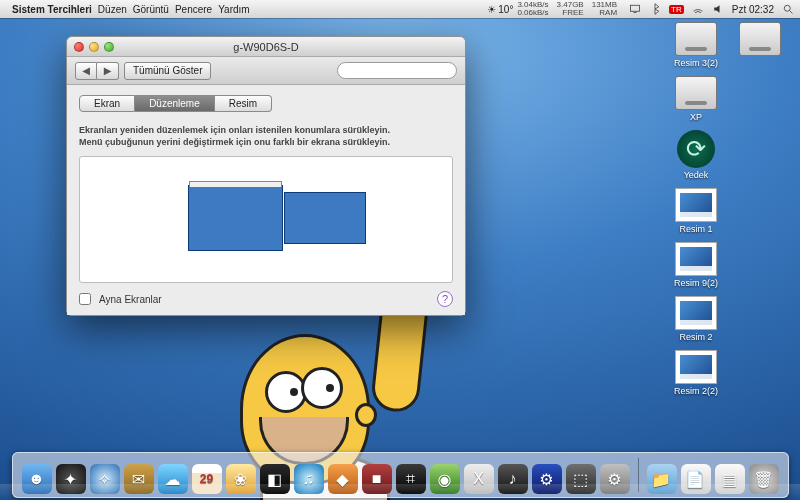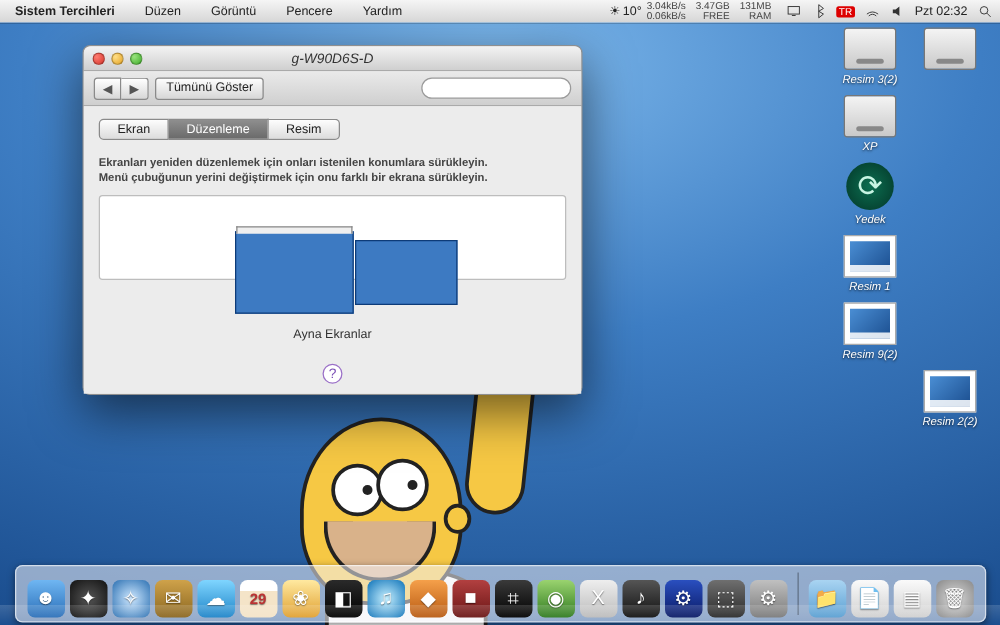--- a/index.html
+++ b/index.html
@@ -11,32 +11,32 @@
 
   
   .menubar {
     position: absolute; top: 0; left: 0; right: 0; height: 18px;
     background: linear-gradient(#f5f5f5, #d6d6d6);
     display: flex; align-items: center; font-size: 10px; color: #222;
     padding: 0 6px; box-shadow: 0 1px 0 rgba(0,0,0,.25);
     z-index: 100;
   }
   .menubar .apple { font-size: 12px; margin-right: 6px; color:#333;}
-  .menubar .menu-item { margin-right: 24px; }
+  .menubar .menu-item { margin-right: 6px; }
   .menubar .menu-item.bold { font-weight: bold; }
   .menubar .spacer { flex: 1; }
   .menubar .right-item { margin-left: 8px; display:flex; align-items:center; gap:2px;}
   .menubar .stats { font-size:8px; line-height:8px; color:#444; text-align:right; margin:0 4px;}
   .menubar svg { width:12px; height:12px; display:block;}
 
   
   .desktop-icons { position:absolute; top:22px; right:6px; width:130px; display:flex; flex-wrap:wrap; z-index:1;}
   .dicon { width:64px; display:flex; flex-direction:column; align-items:center; margin-bottom:8px; cursor:default;}
   .dicon .pic { width:42px; height:34px; position:relative;}
-  .dicon .label { color:#fff; font-size:9px; text-shadow:0 1px 2px rgba(0,0,0,.8); margin-top:2px; text-align:left; white-space:nowrap;font-style:italic;}
+  .dicon .label { color:#fff; font-size:9px; text-shadow:0 1px 2px rgba(0,0,0,.8); margin-top:2px; text-align:left; white-space:nowrap;}
   .hd .pic { background: linear-gradient(#f4f4f4,#c9c9c9); border:1px solid #777; border-radius:3px;}
   .hd .pic::after{content:"";position:absolute;bottom:4px;left:50%;transform:translateX(-50%);width:22px;height:4px;background:#888;border-radius:2px;}
   .tm .pic { background: radial-gradient(circle,#0c6e50 0%,#043b2c 90%); border-radius:50%; width:38px;height:38px;}
   .tm .pic::after{content:"⟳";color:#c8f5e3;font-size:24px;position:absolute;inset:0;display:flex;align-items:center;justify-content:center;}
   .img .pic{ background:#fff; border:1px solid #aaa;}
   .img .pic::before{content:"";position:absolute;inset:4px;background:linear-gradient(135deg,#4a8ed4,#1b4e8f);}
   .img .pic::after{content:"";position:absolute;left:4px;right:4px;bottom:4px;height:5px;background:rgba(255,255,255,.85);}
 
   
   .homer{position:absolute;left:200px;bottom:26px;width:200px;height:200px;z-index:2;}
@@ -56,21 +56,21 @@
     background:#ececec; border:1px solid #8f8f8f; border-radius:6px;
     box-shadow:0 14px 40px rgba(0,0,0,.55);
     z-index:50; display:flex; flex-direction:column;
   }
   .titlebar{height:20px;background:linear-gradient(#f3f3f3,#cfcfcf);border-bottom:1px solid #aaa;border-radius:6px 6px 0 0;display:flex;align-items:center;position:relative;}
   .traffic{display:flex;gap:5px;margin-left:7px;}
   .dot{width:10px;height:10px;border-radius:50%;border:1px solid rgba(0,0,0,.25);}
   .dot.red{background:radial-gradient(circle at 30% 30%,#ff7d72,#d7352b);} 
   .dot.yel{background:radial-gradient(circle at 30% 30%,#ffe08a,#e5a323);} 
   .dot.grn{background:radial-gradient(circle at 30% 30%,#9be47f,#3fae2a);} 
-  .wtitle{position:absolute;left:0;right:0;text-align:center;font-size:11px;color:#333;font-style:italic;}
+  .wtitle{position:absolute;left:0;right:0;text-align:center;font-size:11px;color:#333;}
   .toolbar{height:28px;background:linear-gradient(#eaeaea,#cfcfcf);border-bottom:1px solid #aaa;display:flex;align-items:center;padding:0 8px;gap:5px;}
   .navbtn{width:22px;height:18px;background:linear-gradient(#fff,#d7d7d7);border:1px solid #8a8a8a;border-radius:3px;display:flex;align-items:center;justify-content:center;font-size:10px;color:#555;}
   .navbtn + .navbtn{border-left:none;border-radius:0 3px 3px 0;margin-left:-5px;}
   .navbtn:first-of-type{border-radius:3px 0 0 3px;}
   .showall{height:18px;padding:0 8px;background:linear-gradient(#fdfdfd,#d7d7d7);border:1px solid #8a8a8a;border-radius:3px;font-size:10px;color:#222;display:flex;align-items:center;}
   .toolbar .spacer{flex:1;}
   .search{height:17px;border:1px solid #9a9a9a;border-radius:9px;background:#fff;display:flex;align-items:center;padding:0 5px;width:120px;}
   .search svg{width:10px;height:10px;color:#888;}
   .search input{border:none;outline:none;font-size:10px;flex:1;margin-left:3px;background:transparent;}
 
@@ -81,21 +81,21 @@
   .tab:last-child{border-radius:0 4px 4px 0;}
   .tab+.tab{border-left:none;}
   .tab.active{background:linear-gradient(#8e8e8e,#6a6a6a);color:#fff;}
 
   .instr{font-size:9px;color:#444;margin-top:12px;line-height:12px;font-weight:bold;}
   .arrange-box{flex:1;margin-top:8px;border:1px solid #bdbdbd;border-radius:3px;background:#fff;position:relative;}
   .mon{position:absolute;background:#3d7ac2;border:1px solid #0d3b78;}
   .mon.primary{left:108px;top:28px;width:95px;height:66px;}
   .mon.primary::before{content:"";position:absolute;left:0;right:0;top:-5px;height:5px;background:#efefef;border:1px solid #888;border-bottom:none;}
   .mon.secondary{left:204px;top:35px;width:82px;height:52px;}
-  .footer{display:flex;align-items:center;margin-top:8px;gap:18px;flex-direction:column;}
+  .footer{display:flex;align-items:center;margin-top:8px;gap:8px;}
   .footer input[type=checkbox]{width:12px;height:12px;}
   .footer .lbl{font-size:10px;color:#333;flex:1;}
   .help{width:16px;height:16px;border:1px solid #9a6fc7;border-radius:50%;color:#7b4fb5;font-size:11px;display:flex;align-items:center;justify-content:center;background:#fff;}
 
   
   .dock-wrap{position:absolute;left:0;right:0;bottom:0;display:flex;justify-content:center;z-index:80;}
   .dock{margin-bottom:2px;height:46px;padding:4px 10px;border-radius:6px;background:rgba(240,240,245,.55);box-shadow:inset 0 0 0 1px rgba(255,255,255,.6),0 2px 6px rgba(0,0,0,.5);display:flex;align-items:flex-end;gap:4px;}
   .dock::after{content:"";position:absolute;left:0;right:0;bottom:0;height:16px;background:linear-gradient(rgba(255,255,255,.15),rgba(255,255,255,0));pointer-events:none;}
   .dtile{width:30px;height:30px;border-radius:6px;display:flex;align-items:center;justify-content:center;font-size:16px;color:#fff;text-shadow:0 1px 1px rgba(0,0,0,.5);}
   .dock-sep{width:1px;height:34px;background:rgba(0,0,0,.35);margin:0 4px;align-self:center;}
@@ -188,20 +188,24 @@
       <div class="pic"></div>
       <div class="label"></div>
     </div>
     <div class="dicon img">
       <div class="pic"></div>
       <div class="label">Resim 9(2)</div>
     </div>
     <div class="dicon img" style="visibility: hidden;">
       <div class="pic"></div>
       <div class="label"></div>
+    </div>
+    <div class="dicon img">
+      <div class="pic"></div>
+      <div class="label">Resim 2</div>
     </div>
     <div class="dicon img" style="visibility: hidden;">
       <div class="pic"></div>
       <div class="label"></div>
     </div>
     <div class="dicon img">
       <div class="pic"></div>
       <div class="label">Resim 2(2)</div>
     </div>
     <div class="dicon img" style="visibility: hidden;">

